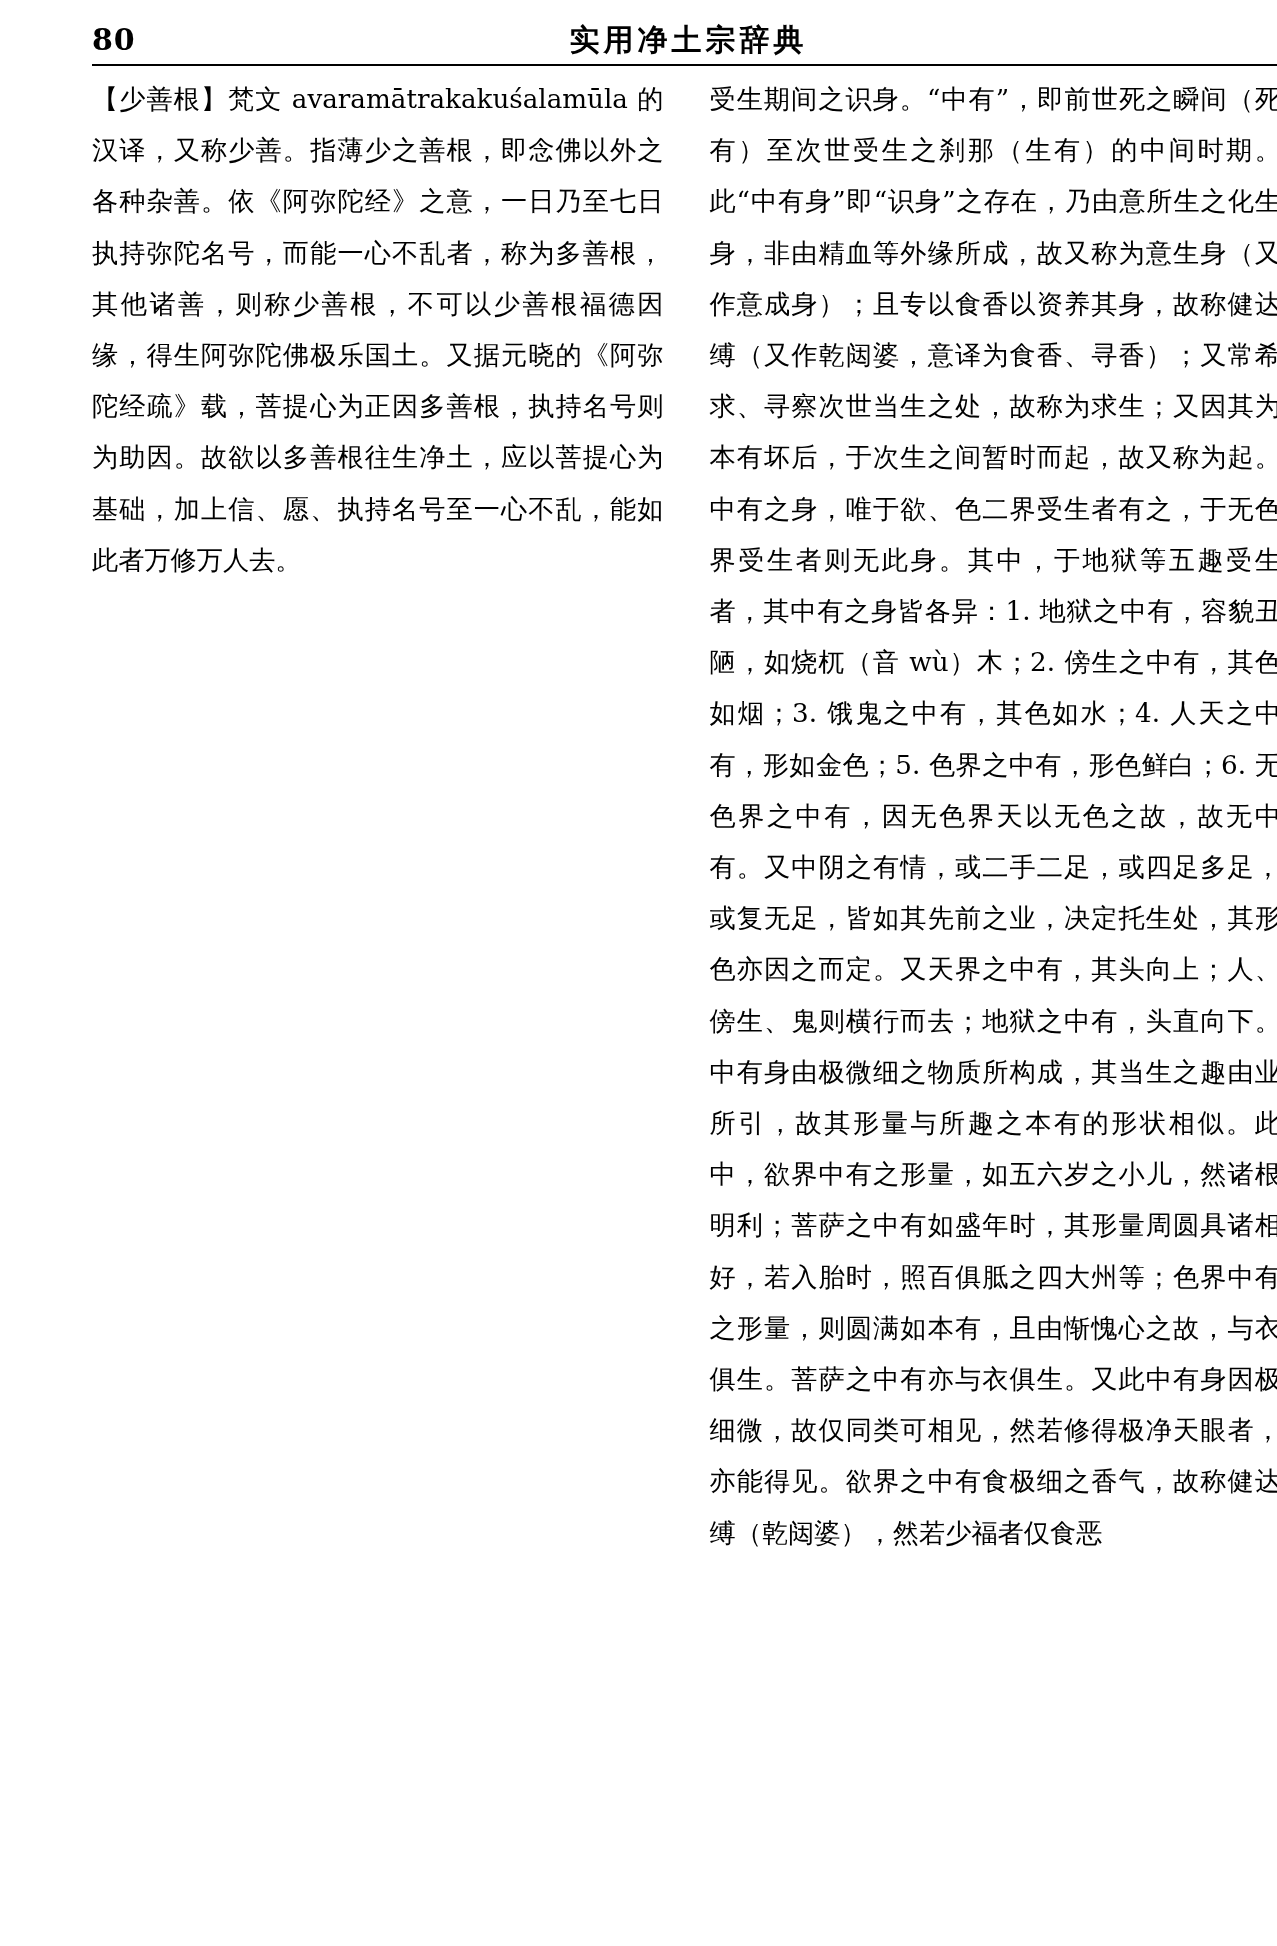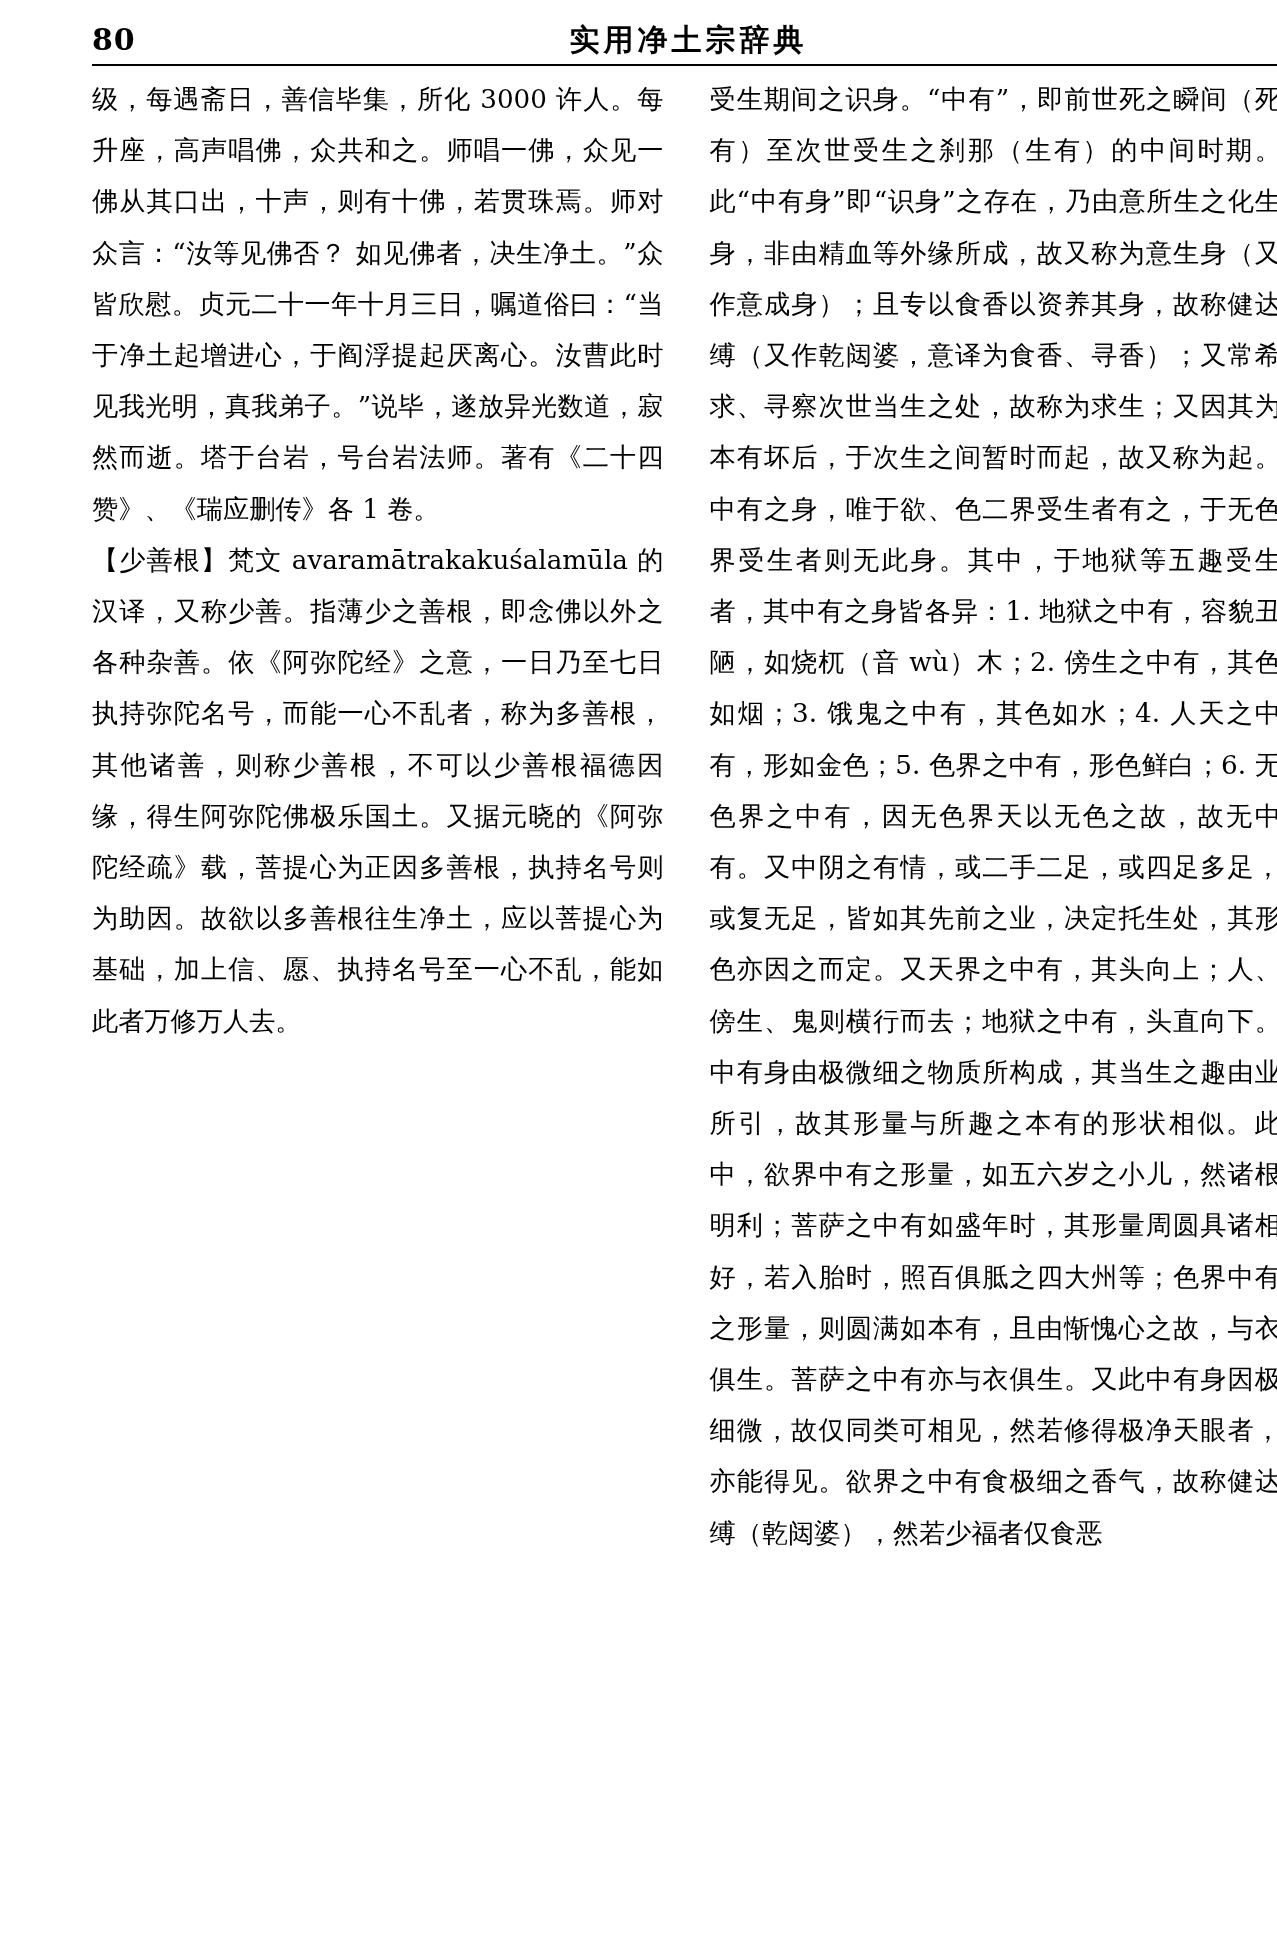--- a/index.html
+++ b/index.html
@@ -88,21 +88,20 @@
 
   <div class="header">
     <div class="page-number">80</div>
     <div class="header-title">实用净土宗辞典</div>
     <div class="header-rule"></div>
   </div>
 
   <div class="columns">
 
     <div class="column">
-      <p class="para"><span>级，每遇斋日，善信毕集，所化 3000 许人。每升座，高声唱佛，众共和之。师唱一佛，众见一佛从其口出，十声，则有十佛，若贯珠焉。师对众言：“汝等见佛否？ 如见佛者，决生净土。”众皆欣慰。贞元二十一年十月三日，嘱道俗曰：“当于净土起增进心，于阎浮提起厌离心。汝曹此时见我光明，真我弟子。”说毕，遂放异光数道，寂然而逝。塔于台岩，号台岩法师。著有《二十四赞》、《瑞应删传》各 1 卷。</span></p>
       <p class="para"><span class="entry-head">【少善根】</span><span>梵文 avaramātrakakuśalamūla 的汉译，又称少善。指薄少之善根，即念佛以外之各种杂善。依《阿弥陀经》之意，一日乃至七日执持弥陀名号，而能一心不乱者，称为多善根，其他诸善，则称少善根，不可以少善根福德因缘，得生阿弥陀佛极乐国土。又据元晓的《阿弥陀经疏》载，菩提心为正因多善根，执持名号则为助因。故欲以多善根往生净土，应以菩提心为基础，加上信、愿、执持名号至一心不乱，能如此者万修万人去。</span></p>
     </div>
 
     <div class="column">
       <p class="para"><span>受生期间之识身。“中有”，即前世死之瞬间（死有）至次世受生之刹那（生有）的中间时期。此“中有身”即“识身”之存在，乃由意所生之化生身，非由精血等外缘所成，故又称为意生身（又作意成身）；且专以食香以资养其身，故称健达缚（又作乾闼婆，意译为食香、寻香）；又常希求、寻察次世当生之处，故称为求生；又因其为本有坏后，于次生之间暂时而起，故又称为起。中有之身，唯于欲、色二界受生者有之，于无色界受生者则无此身。其中，于地狱等五趣受生者，其中有之身皆各异：1. 地狱之中有，容貌丑陋，如烧杌（音 wù）木；2. 傍生之中有，其色如烟；3. 饿鬼之中有，其色如水；4. 人天之中有，形如金色；5. 色界之中有，形色鲜白；6. 无色界之中有，因无色界天以无色之故，故无中有。又中阴之有情，或二手二足，或四足多足，或复无足，皆如其先前之业，决定托生处，其形色亦因之而定。又天界之中有，其头向上；人、傍生、鬼则横行而去；地狱之中有，头直向下。中有身由极微细之物质所构成，其当生之趣由业所引，故其形量与所趣之本有的形状相似。此中，欲界中有之形量，如五六岁之小儿，然诸根明利；菩萨之中有如盛年时，其形量周圆具诸相好，若入胎时，照百俱胝之四大州等；色界中有之形量，则圆满如本有，且由惭愧心之故，与衣俱生。菩萨之中有亦与衣俱生。又此中有身因极细微，故仅同类可相见，然若修得极净天眼者，亦能得见。欲界之中有食极细之香气，故称健达缚（乾闼婆），然若少福者仅食恶</span></p>
     </div>
 
   </div>
 
 </div>

